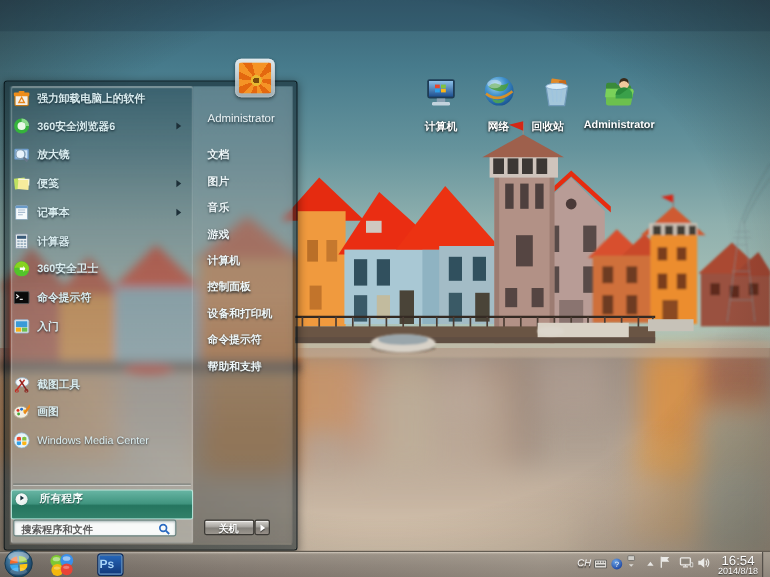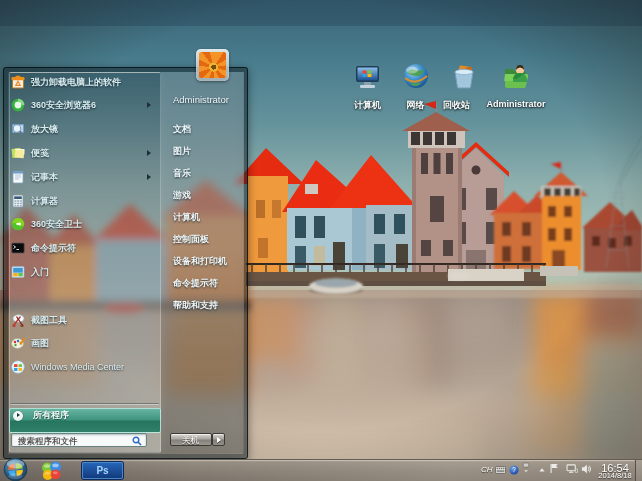--- a/index.html
+++ b/index.html
@@ -20,21 +20,21 @@
 #allp{position:absolute;left:5px;top:340px;width:152px;height:25px;background:linear-gradient(#66b4a2,#3f937e 48%,#25755f 52%,#318069);border:1px solid rgba(200,240,230,.85);border-radius:2px}
 #allp .cir{position:absolute;left:3px;top:1.5px;width:10px;height:10px;background:radial-gradient(circle at 40% 35%,#ffffff,#dde6e4);border-radius:50%;box-shadow:0 0 1px rgba(0,40,30,.6)}
 #allp .cir:after{content:"";position:absolute;left:3.8px;top:2.8px;border-left:3.4px solid #16323c;border-top:2.2px solid transparent;border-bottom:2.2px solid transparent}
 #allp .t{position:absolute;left:23px;top:0;color:#f2fbf9;font-size:9px;font-weight:bold;line-height:12px;text-shadow:0 1px 1px rgba(0,30,25,.7)}
 #sep{position:absolute;left:7px;top:336px;width:148px;height:1px;background:rgba(250,255,255,.4);box-shadow:0 -1px 0 rgba(20,40,45,.35)}
 
 #srch{position:absolute;left:7px;top:365px;width:136px;height:14px;background:rgba(252,254,254,.95);border:1px solid #68827f;border-radius:2px;box-shadow:inset 0 1px 2px rgba(60,90,95,.4)}
 #srch .t{position:absolute;left:6px;top:1px;color:#5a5a5a;font-size:8.5px;font-weight:bold;line-height:12px}
 
 #shut{position:absolute;left:165.5px;top:364.5px;width:42px;height:13px;border:1px solid #3c3a36;border-radius:2px;background:linear-gradient(#dcdad6,#a8a5a0 45%,#84817b 55%,#9b968e);box-shadow:inset 0 1px 0 rgba(255,255,255,.6)}
-#shut .t{position:absolute;width:100%;text-align:center;top:0;color:#fff;font-size:8.5px;line-height:12px;font-weight:normal;text-shadow:0 1px 1px rgba(40,40,35,.9)}
+#shut .t{position:absolute;width:100%;text-align:center;top:0;color:#fff;font-size:8.5px;line-height:12px;font-weight:bold;text-shadow:0 1px 1px rgba(40,40,35,.9)}
 #shard{position:absolute;left:207.5px;top:364.5px;width:13px;height:13px;border:1px solid #3c3a36;border-radius:2px;background:linear-gradient(#d6d4d0,#a2a09a 45%,#7f7c76 55%,#978f88);box-shadow:inset 0 1px 0 rgba(255,255,255,.55)}
 #shard:after{content:"";position:absolute;left:4px;top:3px;border-left:4px solid #fff;border-top:3px solid transparent;border-bottom:3px solid transparent;filter:drop-shadow(0 1px 0 rgba(0,0,0,.5))}
 
 #ava{position:absolute;left:192px;top:-19px;width:33px;height:32px;border-radius:5px;background:linear-gradient(rgba(240,244,245,.9),rgba(170,180,184,.85));box-shadow:0 1px 3px rgba(0,0,0,.45),inset 0 0 1px #fff;padding:3px}
 #ava .pic{width:27px;height:26px;border-radius:2px;background:radial-gradient(circle at 54% 58%,#7a4a0c 0 2.5px,#e8b830 2.5px 4.5px,rgba(0,0,0,0) 4.5px),repeating-conic-gradient(from 10deg at 54% 58%,#f59426 0 24deg,#e4680f 24deg 48deg)}
 
 #tb{position:absolute;left:0;top:459px;width:642px;height:22px;background:linear-gradient(#aaa195,#938a80 12%,#867d74 55%,#7c736a);border-top:1px solid #635c52;box-shadow:inset 0 1px 0 rgba(255,250,240,.30)}
 #tb .shade{position:absolute;inset:0;background:linear-gradient(90deg,rgba(55,53,51,.28),rgba(60,58,56,0) 30%,rgba(255,242,220,.16) 70%,rgba(235,220,195,.10))}
 .trt{position:absolute;color:#fdfdfd;font-size:8px;text-shadow:0 1px 1px rgba(30,30,30,.8);white-space:nowrap}
 #sdesk{position:absolute;left:635px;top:0;width:7px;height:22px;border-left:1px solid #55504a;background:linear-gradient(#a79e92,#8d857b)}
@@ -466,21 +466,21 @@
 <svg class="abs" style="left:41px;top:461px" width="21" height="20" viewBox="0 0 21 20">
 <circle cx="6.2" cy="6.6" r="5.2" fill="#7ec832"></circle>
       <circle cx="14.6" cy="6" r="5.4" fill="#3a8ee8"></circle>
 <circle cx="6.8" cy="14" r="5" fill="#f4b80e"></circle>
       <circle cx="14.6" cy="13.4" r="4.9" fill="#e84438"></circle>
 <ellipse cx="6" cy="5" rx="3" ry="1.8" fill="#fff" opacity=".45"></ellipse>
       <ellipse cx="14.5" cy="4.4" rx="3.2" ry="1.9" fill="#fff" opacity=".5"></ellipse>
       <ellipse cx="6.4" cy="12.4" rx="2.6" ry="1.4" fill="#fff" opacity=".3"></ellipse>
       <ellipse cx="14.2" cy="11.8" rx="2.6" ry="1.4" fill="#fff" opacity=".3"></ellipse>
 </svg>
-<div class="abs" style="left:82px;top:461.5px;width:41px;height:17.5px;border-radius:2px;background:linear-gradient(#2565b8,#123a7c);border:1px solid #4a86c8;box-shadow:0 0 0 1px #0d2a5a;color:#a8d4f8;font-weight:bold;font-size:10px;text-align:center;line-height:15px;font-family:'Liberation Sans',sans-serif">Ps</div>
+<div class="abs" style="left:82px;top:461.5px;width:20px;height:17.5px;border-radius:2px;background:linear-gradient(#2565b8,#123a7c);border:1px solid #4a86c8;box-shadow:0 0 0 1px #0d2a5a;color:#a8d4f8;font-weight:bold;font-size:10px;line-height:15px;font-family:'Liberation Sans',sans-serif">Ps</div>
 <div class="trt" style="left:481px;top:465px;font-size:8px;font-style:italic;opacity:.95">CH</div>
 <svg class="abs" style="left:495px;top:466px;opacity:.92" width="11" height="8" viewBox="0 0 13 9">
       <rect x=".5" y=".5" width="12" height="8" rx="1" fill="#e8e6e2" stroke="#5a5a56"></rect>
       <g fill="#6a6a66">
         <rect x="2" y="2" width="1.5" height="1.5"></rect>
         <rect x="4.5" y="2" width="1.5" height="1.5"></rect>
         <rect x="7" y="2" width="1.5" height="1.5"></rect>
         <rect x="9.5" y="2" width="1.5" height="1.5"></rect>
         <rect x="2" y="5" width="9" height="1.5"></rect>
       </g>

